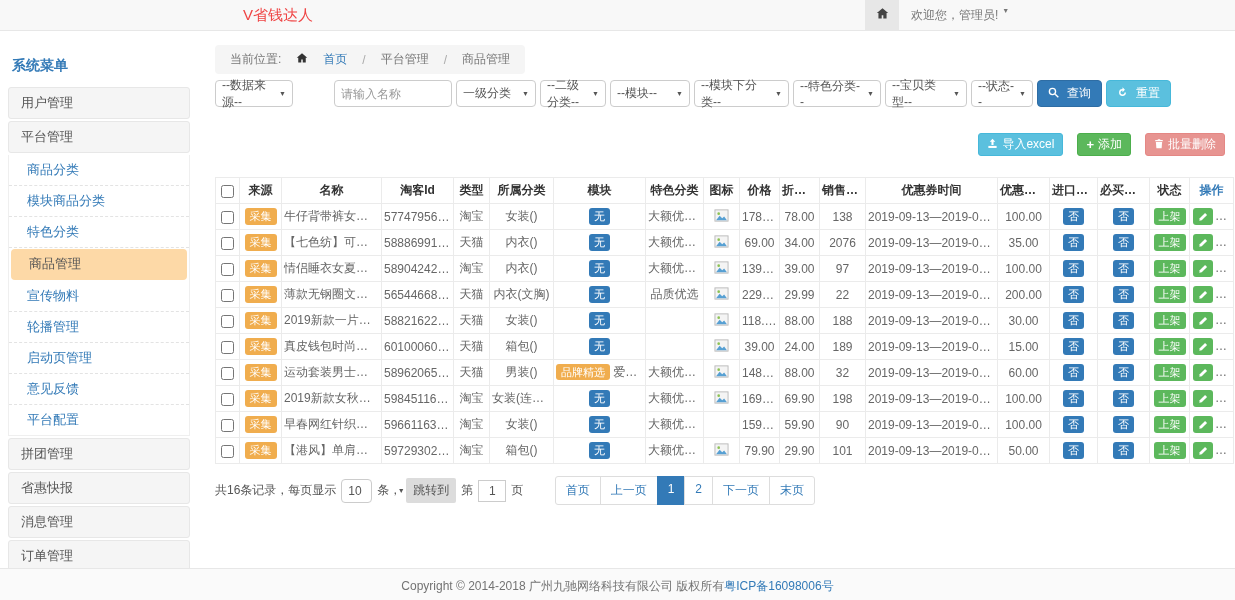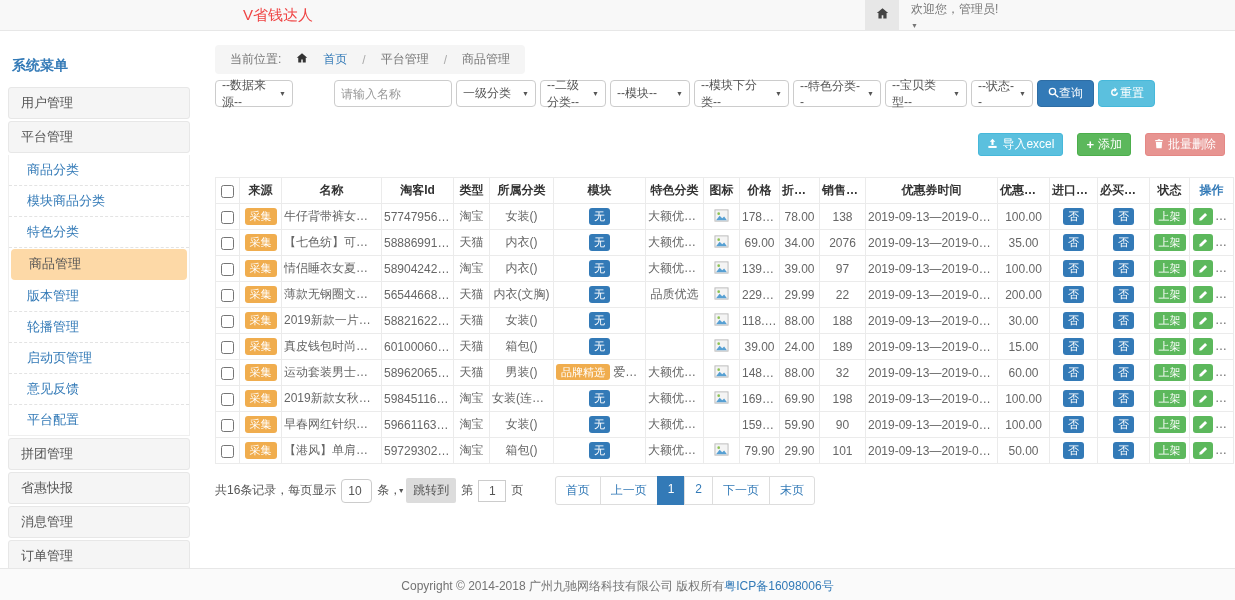--- a/index.html
+++ b/index.html
@@ -3,21 +3,21 @@
 <meta charset="utf-8">
 <style>
   html,body{margin:0;padding:0;}
   body{width:1235px;height:600px;position:relative;overflow:hidden;background:#fff;
        font-family:"Liberation Sans","DejaVu Sans",sans-serif;font-size:12px;color:#555;}
   
   .topbar{height:30px;background:#f8f8f8;border-bottom:1px solid #e7e7e7;position:relative;}
   .brand{position:absolute;left:243px;top:6px;color:#ef4444;font-size:15px;}
   .topbar-right{position:absolute;left:865px;top:0;height:30px;display:flex;align-items:center;}
   .home-btn{width:34px;height:30px;background:#e7e7e7;display:flex;align-items:center;justify-content:center;cursor:pointer;}
-  .welcome{padding:0 12px;color:#777;cursor:pointer;display:flex;align-items:flex-start;gap:4px;flex-direction:column;}
+  .welcome{padding:0 12px;color:#777;cursor:pointer;display:flex;align-items:flex-start;gap:4px;}
   .caret{font-size:7px;color:#777;}
   
   .sidebar{position:absolute;left:8px;top:53px;width:182px;}
   .menu-title{color:#337ab7;font-size:14px;font-weight:bold;padding:4px 4px 12px;}
   .side-top{background:#f5f5f5;border:1px solid #e7e7e7;border-radius:3px;padding:6px 12px;
             margin-bottom:2px;color:#555;font-size:13px;cursor:pointer;}
   .side-sub-wrap{background:#fff;border:1px solid #efefef;border-top:none;margin-bottom:2px;}
   .side-sub{padding:6px 12px 6px 18px;color:#337ab7;font-size:13px;cursor:pointer;
             border-bottom:1px dashed #e3e3e3;}
   .side-sub:last-child{border-bottom:none;}
@@ -39,21 +39,21 @@
   .f-input::placeholder{color:#999;}
   [data-name="data-source-select"]{width:78px;}
   [data-name="name-input"]{width:118px;margin-left:37px;}
   [data-name="category-level1-select"]{width:80px;}
   [data-name="category-level2-select"]{width:66px;}
   [data-name="module-select"]{width:80px;}
   [data-name="module-subcategory-select"]{width:95px;}
   [data-name="feature-category-select"]{width:88px;}
   [data-name="item-type-select"]{width:82px;}
   [data-name="status-select"]{width:62px;}
-  .f-btn{display:inline-flex;align-items:center;gap:0;height:27px;padding:0 10px;border-radius:4px;
+  .f-btn{display:inline-flex;align-items:center;gap:8px;height:27px;padding:0 10px;border-radius:4px;
          color:#fff;font-size:12px;border:1px solid transparent;cursor:pointer;box-sizing:border-box;}
   .btn-search{background:#337ab7;border-color:#2e6da4;}
   .btn-reset{background:#5bc0de;border-color:#46b8da;}
   
   .actions-row{display:flex;justify-content:flex-end;gap:14px;margin-top:26px;}
   .a-btn{display:inline-flex;align-items:center;gap:4px;height:23px;padding:0 8px;border-radius:3px;
          color:#fff;font-size:12px;border:1px solid transparent;cursor:pointer;box-sizing:border-box;}
   .btn-import{background:#5bc0de;border-color:#46b8da;}
   .btn-add{background:#5cb85c;border-color:#4cae4c;}
   .btn-del{background:#d9534f;border-color:#d43f3a;opacity:.62;}
@@ -110,21 +110,21 @@
 <div class="sidebar" data-name="sidebar">
   <div class="menu-title" data-name="sidebar-title">系统菜单</div>
   <div id="sidebar-items" data-name="sidebar-menu">
       <div class="side-top" data-name="sidebar-item-0">用户管理</div>
       <div class="side-top" data-name="sidebar-item-1">平台管理</div>
       <div class="side-sub-wrap" data-name="sidebar-submenu">
         <div class="side-sub" data-name="sidebar-subitem-2">商品分类</div>
         <div class="side-sub" data-name="sidebar-subitem-3">模块商品分类</div>
         <div class="side-sub" data-name="sidebar-subitem-4">特色分类</div>
         <div class="side-sub active" data-name="sidebar-subitem-5">商品管理</div>
-        <div class="side-sub" data-name="sidebar-subitem-7">版本管理</div>
+        <div class="side-sub" data-name="sidebar-subitem-6">宣传物料</div>
         <div class="side-sub" data-name="sidebar-subitem-8">轮播管理</div>
         <div class="side-sub" data-name="sidebar-subitem-9">启动页管理</div>
         <div class="side-sub" data-name="sidebar-subitem-10">意见反馈</div>
         <div class="side-sub" data-name="sidebar-subitem-11">平台配置</div>
       </div>
       <div class="side-top" data-name="sidebar-item-12">拼团管理</div>
       <div class="side-top" data-name="sidebar-item-13">省惠快报</div>
       <div class="side-top" data-name="sidebar-item-14">消息管理</div>
       <div class="side-top" data-name="sidebar-item-15">订单管理</div>
     </div>

